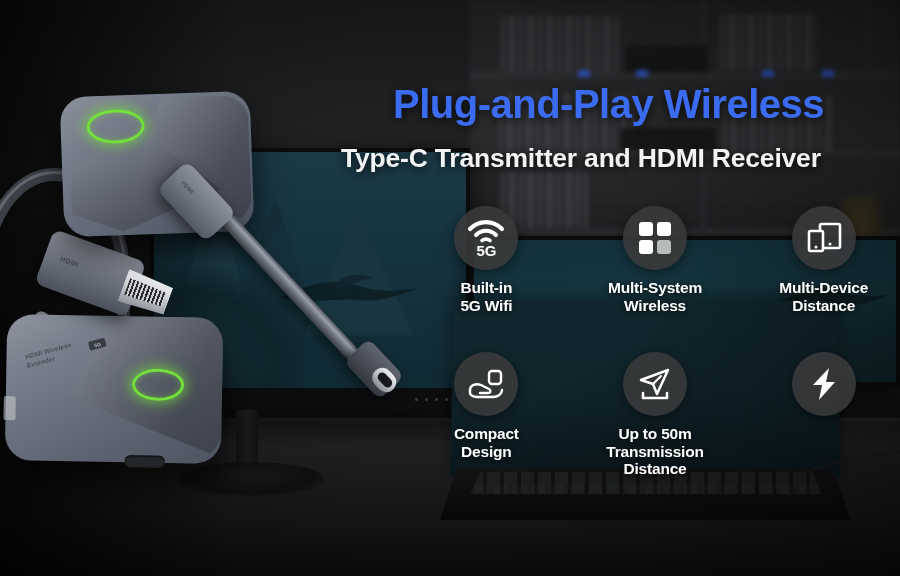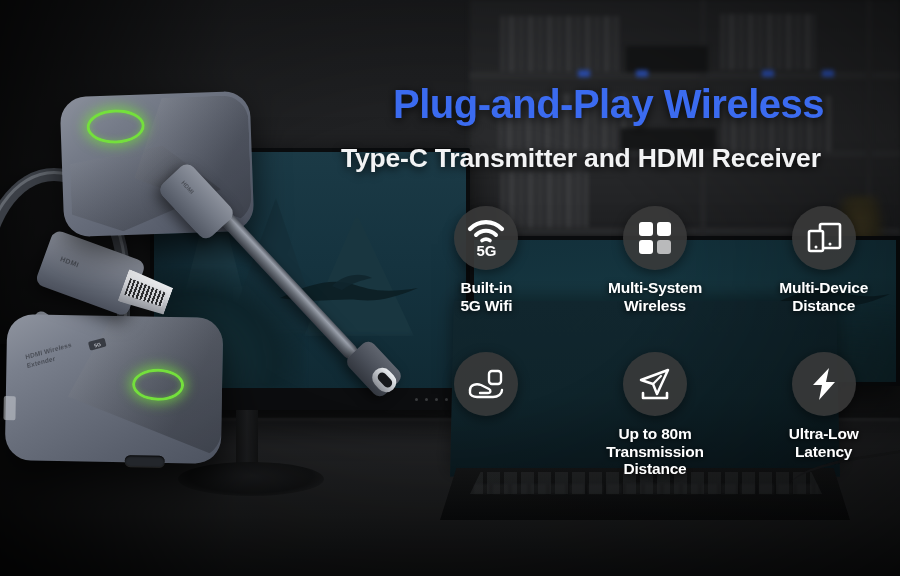--- a/index.html
+++ b/index.html
@@ -590,40 +590,40 @@
     <div class="frow frow-2">
 
       <div class="feat">
         <div class="circle">
           <svg width="38" height="32" viewBox="0 0 38 32">
             <rect x="22" y="3" width="12" height="13" rx="3" fill="none" stroke="#fff" stroke-width="2.4"></rect>
             <path d="M3 22 C3 17 9 15 14 17 L22 21 C24 22 24 25 21 25 L13 25" fill="none" stroke="#fff" stroke-width="2.4" stroke-linecap="round" stroke-linejoin="round"></path>
             <path d="M3 22 L3 25 C3 27 6 29 10 29 L26 29 C31 29 35 26 35 22" fill="none" stroke="#fff" stroke-width="2.4" stroke-linecap="round" stroke-linejoin="round"></path>
           </svg>
         </div>
+        <div class="feat-label">Compact
+Design</div>
       </div>
 
       <div class="feat">
         <div class="circle">
           <svg width="36" height="34" viewBox="0 0 36 34">
             <path d="M4 13 L31 3 L20 27 L16 17 Z" fill="none" stroke="#fff" stroke-width="2.5" stroke-linejoin="round"></path>
             <path d="M16 17 L24 9" fill="none" stroke="#fff" stroke-width="2.2" stroke-linecap="round"></path>
             <path d="M6 26 L6 31 L30 31 L30 26" fill="none" stroke="#fff" stroke-width="2.6" stroke-linecap="round" stroke-linejoin="round"></path>
           </svg>
         </div>
-        <div class="feat-label">Up to 80m
+        <div class="feat-label">Up to 50m
 Transmission
 Distance</div>
       </div>
 
       <div class="feat">
         <div class="circle">
           <svg width="30" height="36" viewBox="0 0 30 36">
             <path d="M20 2 L4 19 L13 19 L10 34 L26 16 L17 16 Z" fill="#fff"></path>
           </svg>
         </div>
-        <div class="feat-label">Ultra-Low
-Latency</div>
       </div>
     </div>
   </div>
 
 </div>
 
 </body></html>

